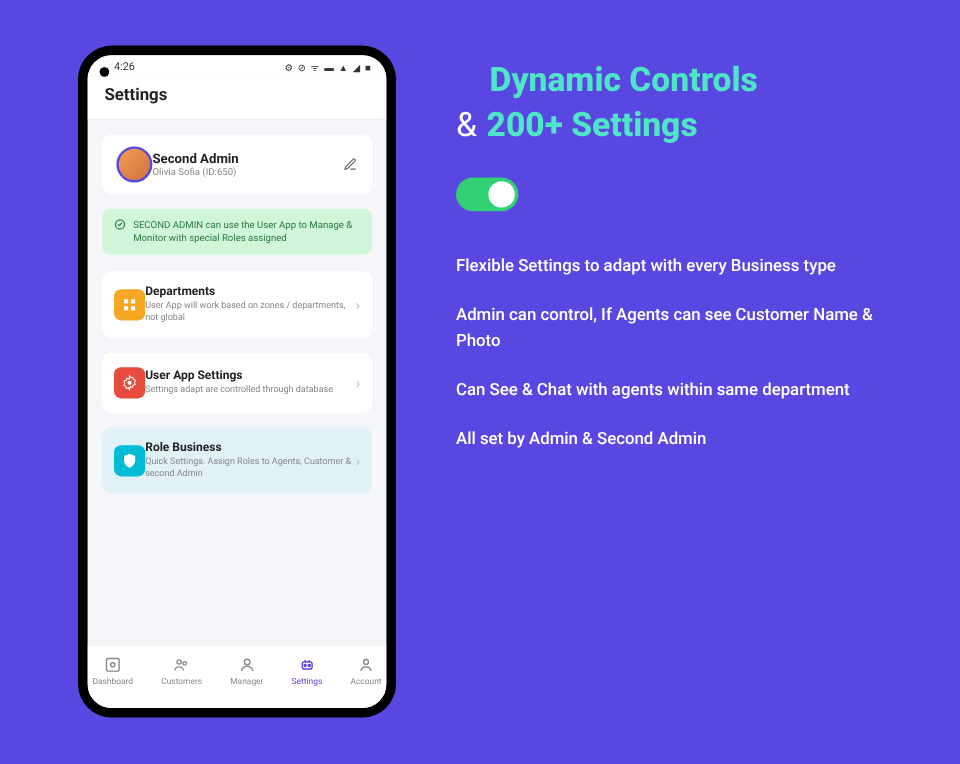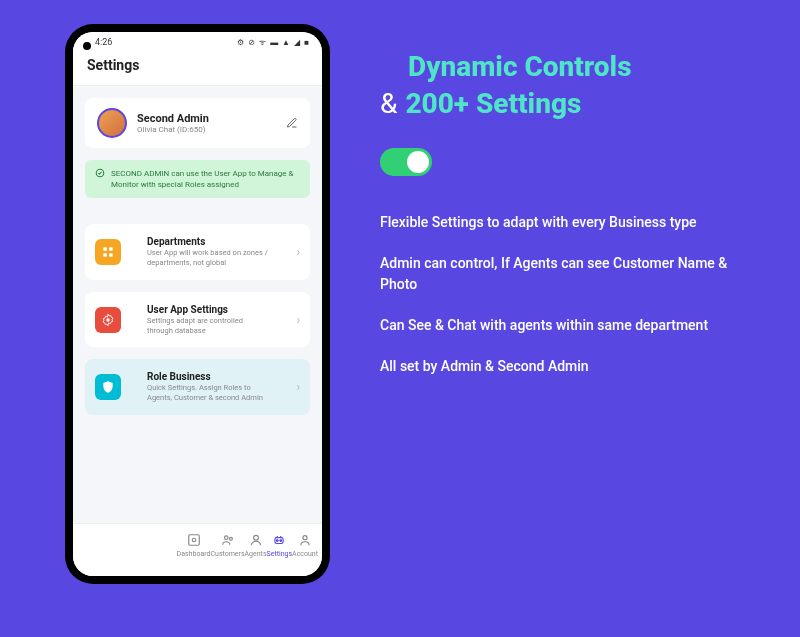--- a/index.html
+++ b/index.html
@@ -1,21 +1,21 @@
 <!DOCTYPE html>
 <html><head>
 <meta charset="utf-8">
 <style>
 * { margin: 0; padding: 0; box-sizing: border-box; font-family: -apple-system, BlinkMacSystemFont, "Segoe UI", Roboto, sans-serif; }
 body { background: #5847E0; width: 800px; height: 637px; overflow: hidden; position: relative; }
 
 .phone-frame {
   position: absolute;
   left: 65px;
-  top: 24px;
+  top: 38px;
   width: 265px;
   height: 560px;
   background: #000;
   border-radius: 28px;
   padding: 8px;
 }
 .phone-screen {
   width: 100%;
   height: 100%;
   background: #f5f6fa;
@@ -54,73 +54,72 @@
 .page-title { font-size: 14px; font-weight: 700; color: #222; }
 
 .content { flex: 1; overflow-y: auto; padding: 12px 12px 0; }
 
 .admin-card {
   background: #fff;
   border-radius: 8px;
   padding: 10px 12px;
   display: flex;
   align-items: center;
-  gap: 10px;
   margin-bottom: 12px;
 }
 .avatar {
   width: 30px; height: 30px; border-radius: 50%;
   background: linear-gradient(135deg, #f0a050, #d07040);
   border: 2px solid #5847E0;
   flex-shrink: 0;
 }
 .admin-info .role { font-size: 11px; font-weight: 700; color: #222; }
 .admin-info .name { font-size: 8px; color: #888; }
 .edit-icon { margin-left: auto; color: #666; }
 
 .info-banner {
   background: #d1f5d9;
   border-radius: 6px;
   padding: 8px 10px;
   font-size: 8px;
   color: #2a7a3f;
-  margin-bottom: 26px;
+  margin-bottom: 14px;
   display: flex;
   gap: 6px;
   line-height: 1.4;
 }
 .info-banner .check { flex-shrink: 0; }
 
 .list-item {
   background: #fff;
   border-radius: 8px;
   padding: 12px 10px;
   display: flex;
   align-items: center;
-  gap: 26px;
+  gap: 0;
   margin-bottom: 12px;
 }
 .list-item.highlighted { background: #e0f2f6; }
 .item-icon {
   width: 26px; height: 26px; border-radius: 6px;
   display: flex; align-items: center; justify-content: center;
   flex-shrink: 0;
 }
 .item-icon.orange { background: #f5a623; }
 .item-icon.red { background: #e74c3c; }
 .item-icon.cyan { background: #00bcd4; }
 .item-text .label { font-size: 10px; font-weight: 700; color: #222; }
 .item-text .desc { font-size: 7.5px; color: #888; line-height: 1.3; margin-top: 1px; }
 .chevron { margin-left: auto; color: #bbb; font-size: 12px; }
 
 .bottom-nav {
   background: #fff;
   border-top: 1px solid #eee;
   display: flex;
-  justify-content: flex-end;
+  justify-content: space-between;
   padding: 8px 4px 18px;
 }
 .nav-item {
   display: flex;
   flex-direction: column;
   align-items: center;
   gap: 2px;
   color: #888;
   font-size: 7px;
 }
@@ -171,21 +170,21 @@
     <div class="page-header">
       <div class="page-title">Settings</div>
     </div>
 
     <div class="content">
 
       <div class="admin-card">
         <div class="avatar"></div>
         <div class="admin-info">
           <div class="role">Second Admin</div>
-          <div class="name">Olivia Chat (ID:650)</div>
+          <div class="name">Olivia Sofia (ID:650)</div>
         </div>
         <span class="edit-icon">
           <svg width="12" height="12" viewBox="0 0 24 24" fill="none" stroke="currentColor" stroke-width="2">
               <path d="M12 20h9M16.5 3.5a2.12 2.12 0 013 3L7 19l-4 1 1-4z"></path>
             </svg>
         </span>
       </div>
 
       <div class="info-banner">
         <span class="check">
@@ -262,21 +261,21 @@
           </span>
         <span>Customers</span>
       </div>
       <div class="nav-item">
         <span class="nav-icon">
             <svg width="14" height="14" viewBox="0 0 24 24" fill="none" stroke="currentColor" stroke-width="2">
               <circle cx="12" cy="8" r="4"></circle>
               <path d="M4 21c0-4 4-7 8-7s8 3 8 7"></path>
             </svg>
           </span>
-        <span>Agents</span>
+        <span>Manager</span>
       </div>
       <div class="nav-item active">
         <span class="nav-icon">
             <svg width="14" height="14" viewBox="0 0 24 24" fill="none" stroke="currentColor" stroke-width="2">
               <rect x="5" y="8" width="14" height="10" rx="3"></rect>
               <circle cx="9" cy="13" r="1.5" fill="currentColor"></circle>
               <circle cx="15" cy="13" r="1.5" fill="currentColor"></circle>
               <path d="M9 5v3M15 5v3"></path>
             </svg>
           </span>

